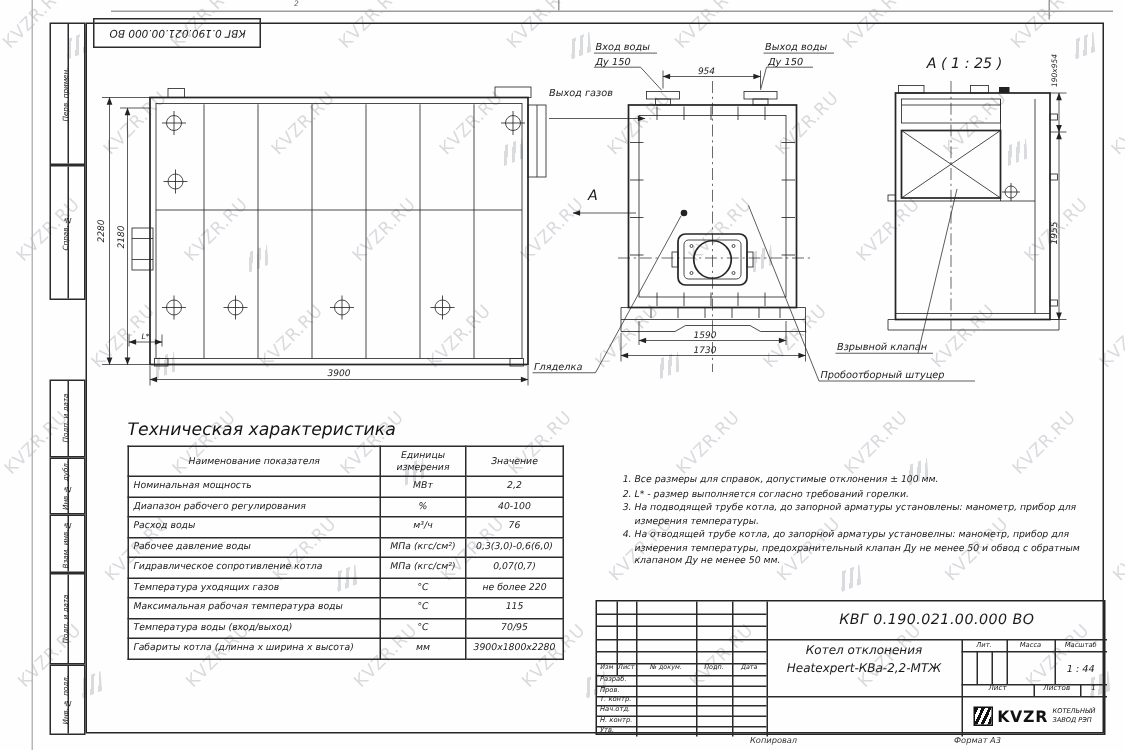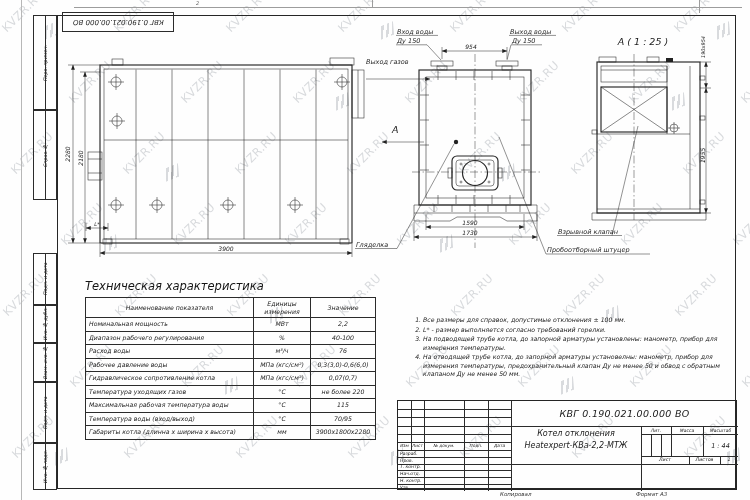--- a/index.html
+++ b/index.html
@@ -477,17 +477,25 @@
     <div class="tbt doc">КВГ 0.190.021.00.000 ВО</div>
     <div class="tbt" style="left:113px;top:28px;width:130px;text-align:center;font-size:8px">Котел отклонения</div>
     <div class="tbt" style="left:113px;top:40px;width:130px;text-align:center;font-size:8px">Heatexpert-КВа-2,2-МТЖ</div>
     <div class="tbt" style="left:243px;top:26.5px;width:30px;text-align:center;font-size:4.5px">Лит.</div>
     <div class="tbt" style="left:273px;top:26.5px;width:32px;text-align:center;font-size:4.5px">Масса</div>
     <div class="tbt" style="left:305px;top:26.5px;width:35px;text-align:center;font-size:4.5px">Масштаб</div>
     <div class="tbt" style="left:305px;top:41px;width:35px;text-align:center;font-size:6.5px">1 : 44</div>
     <div class="tbt" style="left:243px;top:56px;width:48px;text-align:center;font-size:4.8px">Лист</div>
     <div class="tbt" style="left:291px;top:56px;width:31px;text-align:center;font-size:4.8px">Листов</div>
     <div class="tbt" style="left:322px;top:56px;width:18px;text-align:center;font-size:4.8px">1</div>
+    <div class="logo-cell">
+      <div class="logo-mark"></div>
+      <div class="logo-word">KVZR</div>
+      <div class="logo-co">
+        <div>КОТЕЛЬНЫЙ</div>
+        <div>ЗАВОД РЭП</div>
+      </div>
+    </div>
   </div>
 
   <div class="foot" style="left:500px;top:490.5px">Копировал</div>
   <div class="foot" style="left:636px;top:490.5px">Формат А3</div>
 </div>
 
 </body></html>

